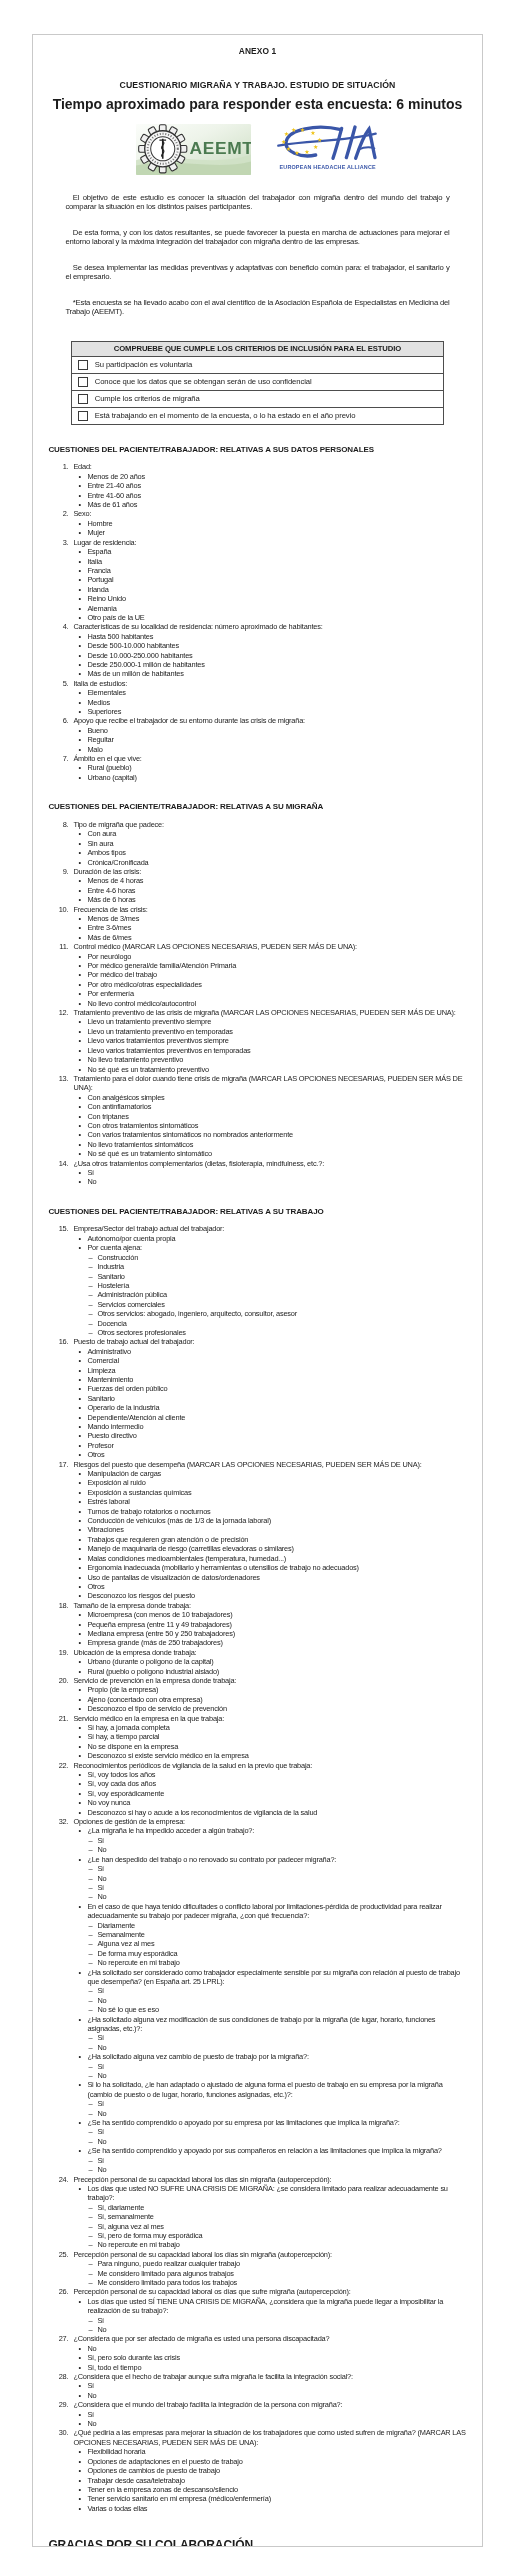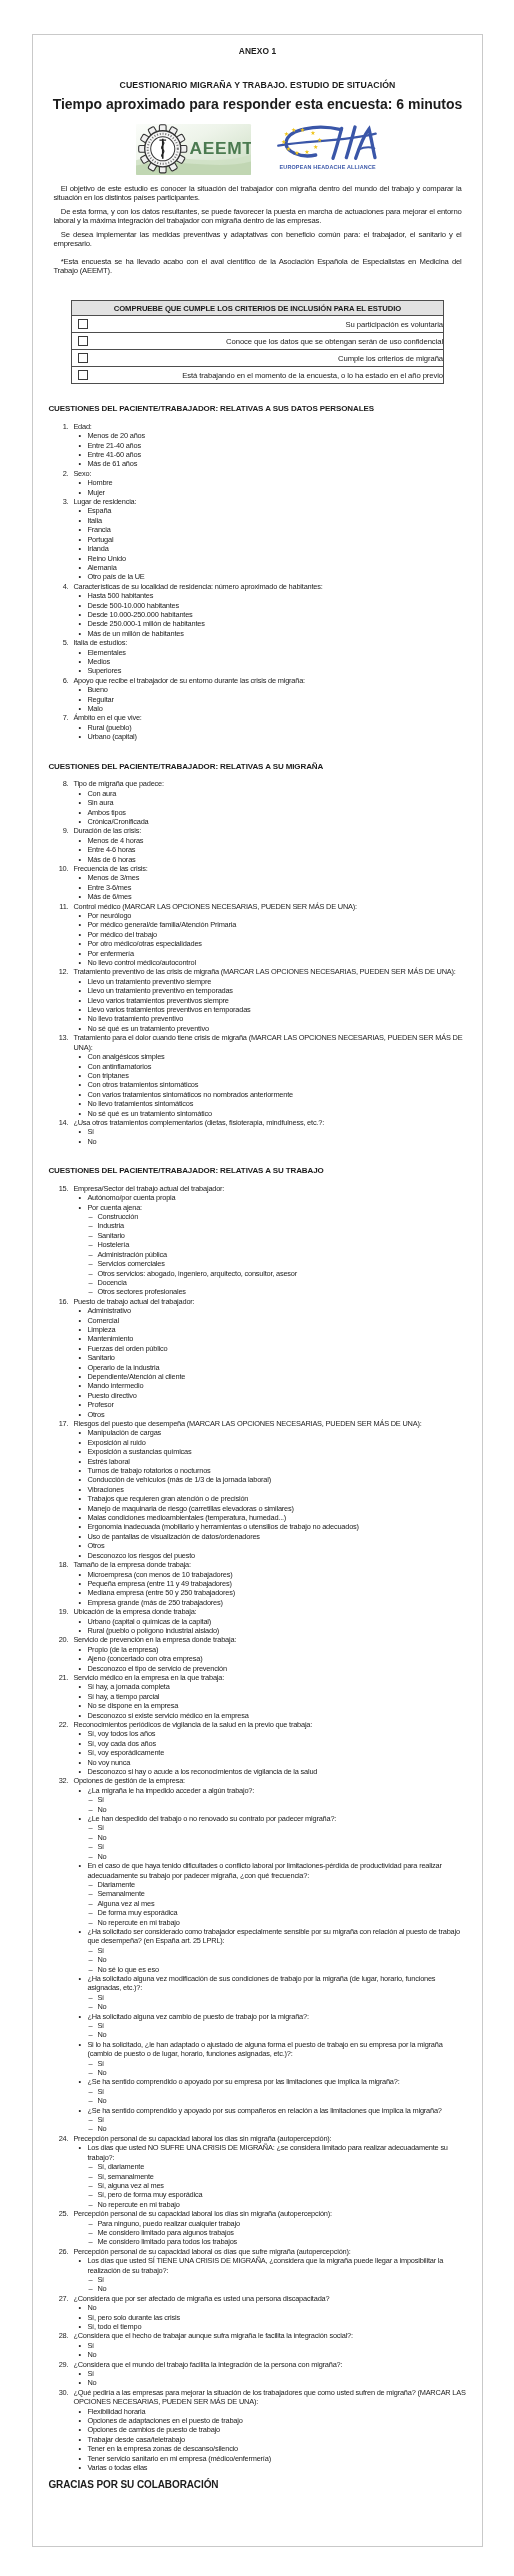--- a/index.html
+++ b/index.html
@@ -16,38 +16,38 @@
   .annex{margin-top:10.7px;font-size:8.4px;font-weight:bold;letter-spacing:0.1px;}
   .doc-title{margin-top:24px;font-size:8.7px;font-weight:bold;letter-spacing:0.1px;}
   .doc-subtitle{margin-top:6.7px;font-size:14px;font-weight:bold;}
   .logos{margin-top:11.4px;display:flex;justify-content:center;align-items:flex-start;gap:25.4px;height:52px;}
   .aeemt{width:115px;height:51px;position:relative;border-radius:1.3px;overflow:hidden;
     background:linear-gradient(155deg,#fbfdfa 0%,#eef4ea 40%,#dce8d5 70%,#c9dabf 100%);}
   .aeemt svg{position:absolute;left:0;top:0;}
   .eha{width:102px;padding-top:1.3px;}
   .eha-caption{font-size:5.4px;font-weight:bold;color:var(--eha-blue,#3a56a8);letter-spacing:0.2px;text-align:center;margin-top:0.7px;white-space:nowrap;}
   .intro{margin-top:8.7px;font-size:7.7px;line-height:9px;text-align:justify;letter-spacing:-0.2px;}
-  .intro p{margin:5px;text-indent:7.4px;}
+  .intro p{margin:17px;text-indent:7.4px;}
   .intro p.gap{margin-top:8.7px;}
   table.criteria{border-collapse:collapse;margin:25px auto 0;width:373px;font-size:7.7px;letter-spacing:-0.1px;}
   table.criteria th{
     background:#e2e2e2;border:0.7px solid #4d4d4d;font-weight:bold;height:14px;
     text-align:center;font-size:7.7px;letter-spacing:-0.1px;padding:0;}
   table.criteria td{border:0.7px solid #4d4d4d;height:16px;padding:0;}
-  .crit-cell{display:flex;align-items:center;justify-content:space-between;}
+  .crit-cell{display:flex;align-items:center;}
   .checkbox{width:8px;height:8px;border:1px solid #3a3a3a;background:#fff;margin:0 6.7px 0 6px;flex:0 0 auto;}
   .section-title{font-size:8px;font-weight:bold;margin:20px 0 8.7px 0;letter-spacing:-0.1px;}
   .q-list{font-size:7.4px;line-height:9.4px;letter-spacing:-0.2px;}
   .q{position:relative;padding-left:25px;}
   .q-num{position:absolute;left:0;top:0;width:20px;text-align:right;}
   .opt{position:relative;padding-left:39px;}
   .opt::before{content:"\2022";position:absolute;left:30px;top:0;}
   .sub{position:relative;padding-left:49px;}
   .sub::before{content:"\2013";position:absolute;left:40px;top:0;}
-  .closing{margin-top:6px;font-size:10px;font-weight:bold;letter-spacing:-0.1px;}
+  .closing{margin-top:25px;font-size:12px;font-weight:bold;letter-spacing:-0.1px;}
   .star{font-size:9px;fill:var(--star-yellow,#f0c419);}
   .blue-stroke{stroke:var(--eha-blue,#3a56a8);fill:none;stroke-linecap:round;}
   .green-text{fill:var(--aeemt-green,#4b7a50);}
 </style>
 </head>
 <body>
 
 <div class="page">
 
   <div class="annex center">ANEXO 1</div>
@@ -283,21 +283,21 @@
           <div class="opt">Ergonomía inadecuada (mobiliario y herramientas o utensilios de trabajo no adecuados)</div>
           <div class="opt">Uso de pantallas de visualización de datos/ordenadores</div>
           <div class="opt">Otros</div>
           <div class="opt">Desconozco los riesgos del puesto</div>
           <div class="q"><span class="q-num">18.</span><span class="q-text">Tamaño de la empresa donde trabaja:</span></div>
           <div class="opt">Microempresa (con menos de 10 trabajadores)</div>
           <div class="opt">Pequeña empresa (entre 11 y 49 trabajadores)</div>
           <div class="opt">Mediana empresa (entre 50 y 250 trabajadores)</div>
           <div class="opt">Empresa grande (más de 250 trabajadores)</div>
           <div class="q"><span class="q-num">19.</span><span class="q-text">Ubicación de la empresa donde trabaja:</span></div>
-          <div class="opt">Urbano (capital o químicas de la capital)</div>
+          <div class="opt">Urbano (durante o polígono de la capital)</div>
           <div class="opt">Rural (pueblo o polígono industrial aislado)</div>
           <div class="q"><span class="q-num">20.</span><span class="q-text">Servicio de prevención en la empresa donde trabaja:</span></div>
           <div class="opt">Propio (de la empresa)</div>
           <div class="opt">Ajeno (concertado con otra empresa)</div>
           <div class="opt">Desconozco el tipo de servicio de prevención</div>
           <div class="q"><span class="q-num">21.</span><span class="q-text">Servicio médico en la empresa en la que trabaja:</span></div>
           <div class="opt">Sí hay, a jornada completa</div>
           <div class="opt">Sí hay, a tiempo parcial</div>
           <div class="opt">No se dispone en la empresa</div>
           <div class="opt">Desconozco si existe servicio médico en la empresa</div>

